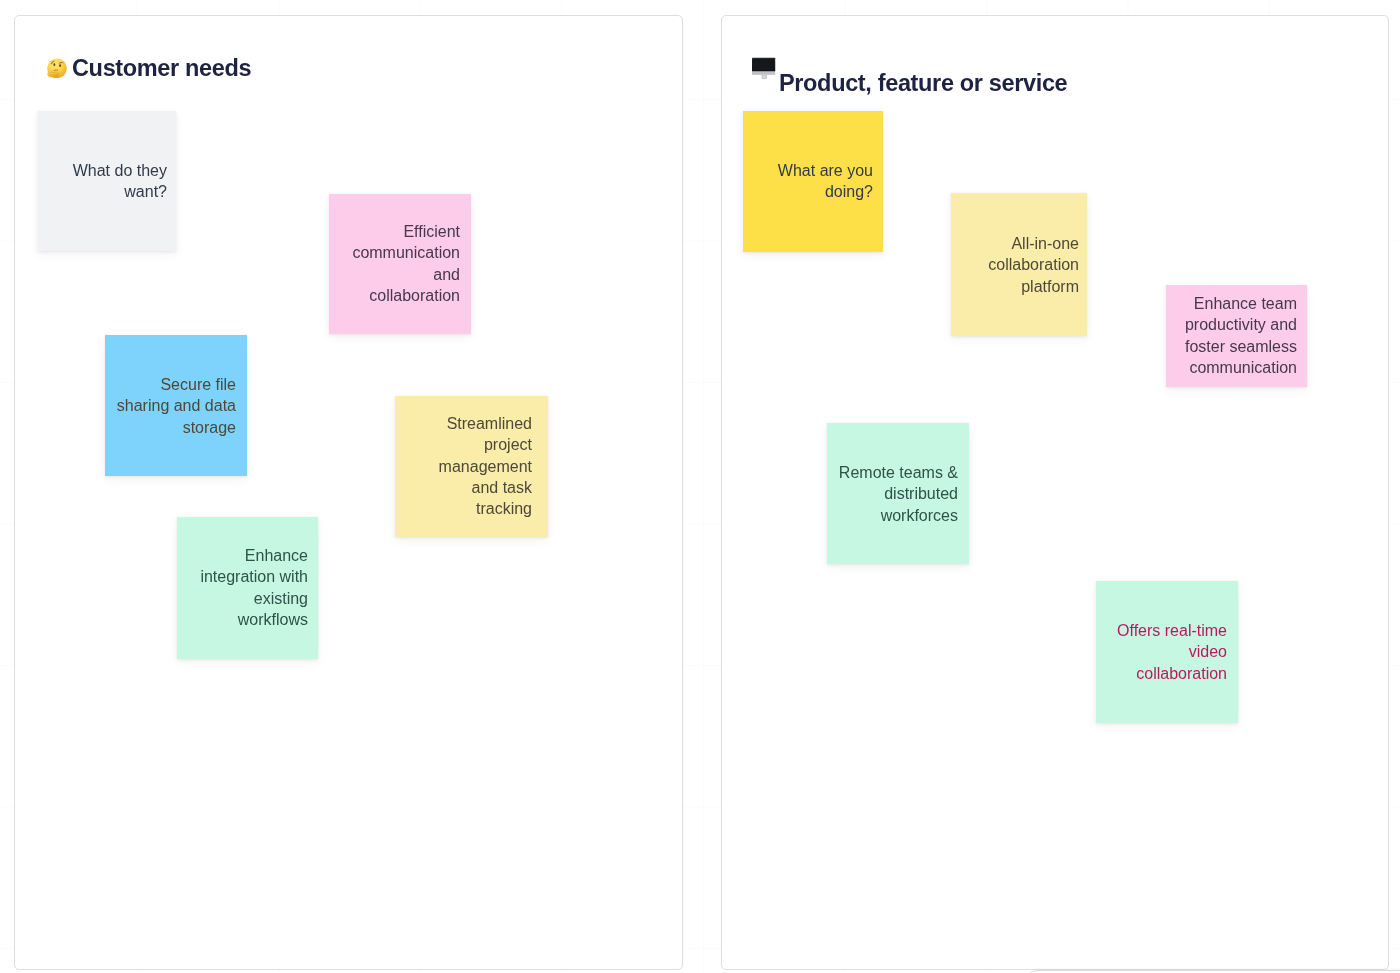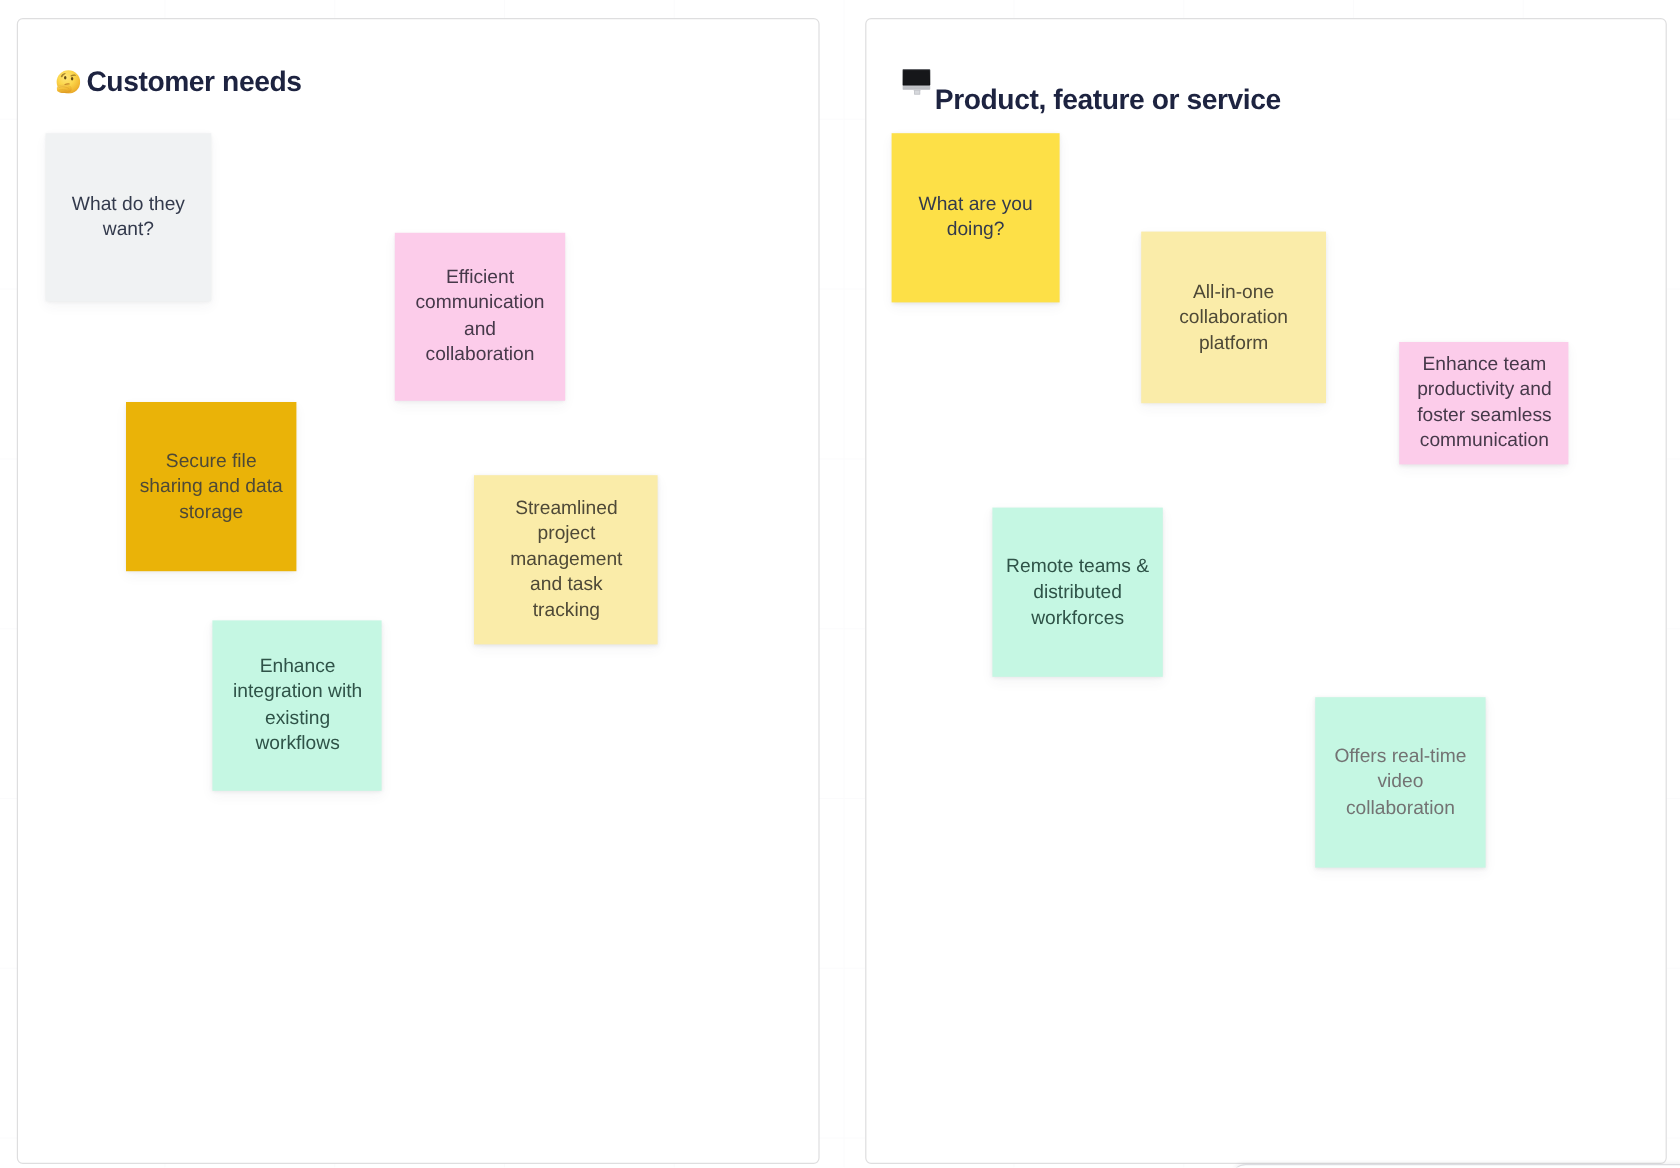--- a/index.html
+++ b/index.html
@@ -13,21 +13,21 @@
         background-size:141.5px 141.5px, 141.5px 141.5px;
         background-position:137px 99px, 137px 99px;
         background-repeat:repeat, repeat;}
   .frame{position:absolute;background:#fff;border:1px solid #dededf;border-radius:5px;box-sizing:border-box;}
   .frame-head{position:absolute;white-space:nowrap;}
   .frame-head .frame-title{position:absolute;}
   .frame-emoji{position:absolute;display:block;line-height:0;}
   .frame-title{position:absolute;will-change:transform;font-weight:bold;color:#1d2340;
                font-size:23.5px;line-height:23.5px;letter-spacing:-0.35px;}
   .note{position:absolute;display:flex;align-items:center;justify-content:center;
-        text-align:center;box-sizing:border-box;
+        text-align:right;box-sizing:border-box;
         box-shadow:0 1px 3px rgba(60,60,70,0.10), 0 4px 10px rgba(60,60,70,0.05);}
   .note-text{display:block;will-change:transform;width:120px;font-size:16px;line-height:21.3px;}
   .toolbar{position:absolute;box-sizing:border-box;background:#fff;border-radius:12px;
            border-top:1px solid #dcdde1;
            box-shadow:0 -1px 3px rgba(40,40,60,0.05);}
 </style>
 </head>
 <body>
 
 <div class="canvas">
@@ -88,40 +88,40 @@
  </svg></span>
     <span class="frame-title" style="left: 27px; top: 16px; color: rgb(29, 35, 64);">Product, feature or service</span>
   </div>
 
   <div class="note" style="left: 38px; top: 111px; width: 138px; height: 140px; background: rgb(240, 242, 243); color: rgb(51, 58, 76);">
     <span class="note-text">What do they want?</span>
   </div>
   <div class="note" style="left: 329px; top: 166px; width: 142px; height: 140px; background: rgb(252, 204, 234); color: rgb(70, 57, 74); margin-top: 28px;">
     <span class="note-text">Efficient communication and collaboration</span>
   </div>
-  <div class="note" style="left: 105px; top: 335px; width: 142px; height: 141px; background: #eab308; color: rgb(78, 73, 55);">
+  <div class="note" style="left: 105px; top: 335px; width: 142px; height: 141px; background: #7dd3fc; color: rgb(78, 73, 55);">
     <span class="note-text">Secure file sharing and data storage</span>
   </div>
   <div class="note" style="left: 395px; top: 396px; width: 153px; height: 141px; background: rgb(250, 236, 169); color: rgb(78, 73, 55);">
     <span class="note-text">Streamlined project management and task tracking</span>
   </div>
   <div class="note" style="left: 177px; top: 517px; width: 141px; height: 142px; background: rgb(197, 247, 227); color: rgb(47, 83, 72);">
     <span class="note-text">Enhance integration with existing workflows</span>
   </div>
   <div class="note" style="left: 743px; top: 111px; width: 140px; height: 141px; background: #fde047; color: rgb(51, 58, 76);">
     <span class="note-text">What are you doing?</span>
   </div>
-  <div class="note" style="left: 951px; top: 193px; width: 154px; height: 143px; background: rgb(250, 236, 169); color: rgb(78, 73, 55);">
+  <div class="note" style="left: 951px; top: 193px; width: 136px; height: 143px; background: rgb(250, 236, 169); color: rgb(78, 73, 55);">
     <span class="note-text">All-in-one collaboration platform</span>
   </div>
   <div class="note" style="left: 1166px; top: 285px; width: 141px; height: 102px; background: rgb(252, 204, 234); color: rgb(70, 57, 74);">
     <span class="note-text">Enhance team productivity and foster seamless communication</span>
   </div>
   <div class="note" style="left: 827px; top: 423px; width: 142px; height: 141px; background: rgb(197, 247, 227); color: rgb(47, 83, 72);">
     <span class="note-text">Remote teams &amp; distributed workforces</span>
   </div>
-  <div class="note" style="left: 1096px; top: 581px; width: 142px; height: 142px; background: rgb(197, 247, 227); color: #737373;">
+  <div class="note" style="left: 1096px; top: 581px; width: 142px; height: 142px; background: rgb(197, 247, 227); color: #be185d;">
     <span class="note-text">Offers real-time video collaboration</span>
   </div>
 
   <div class="toolbar" style="left: 1026px; top: 970px; width: 400px; height: 48px;"></div>
 
 </div>
 
 </body></html>

